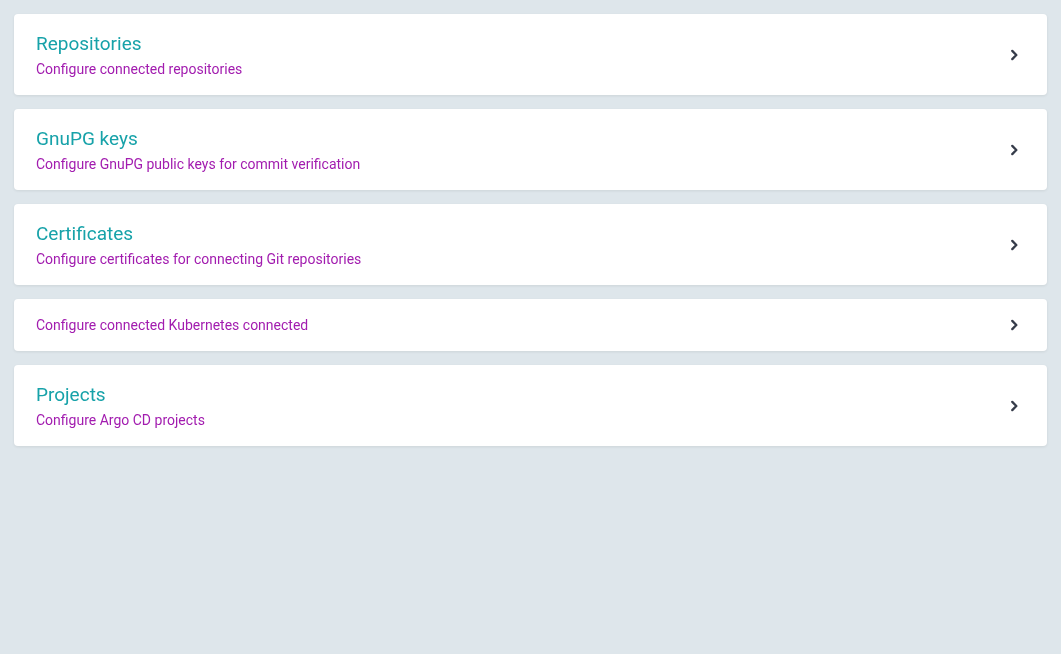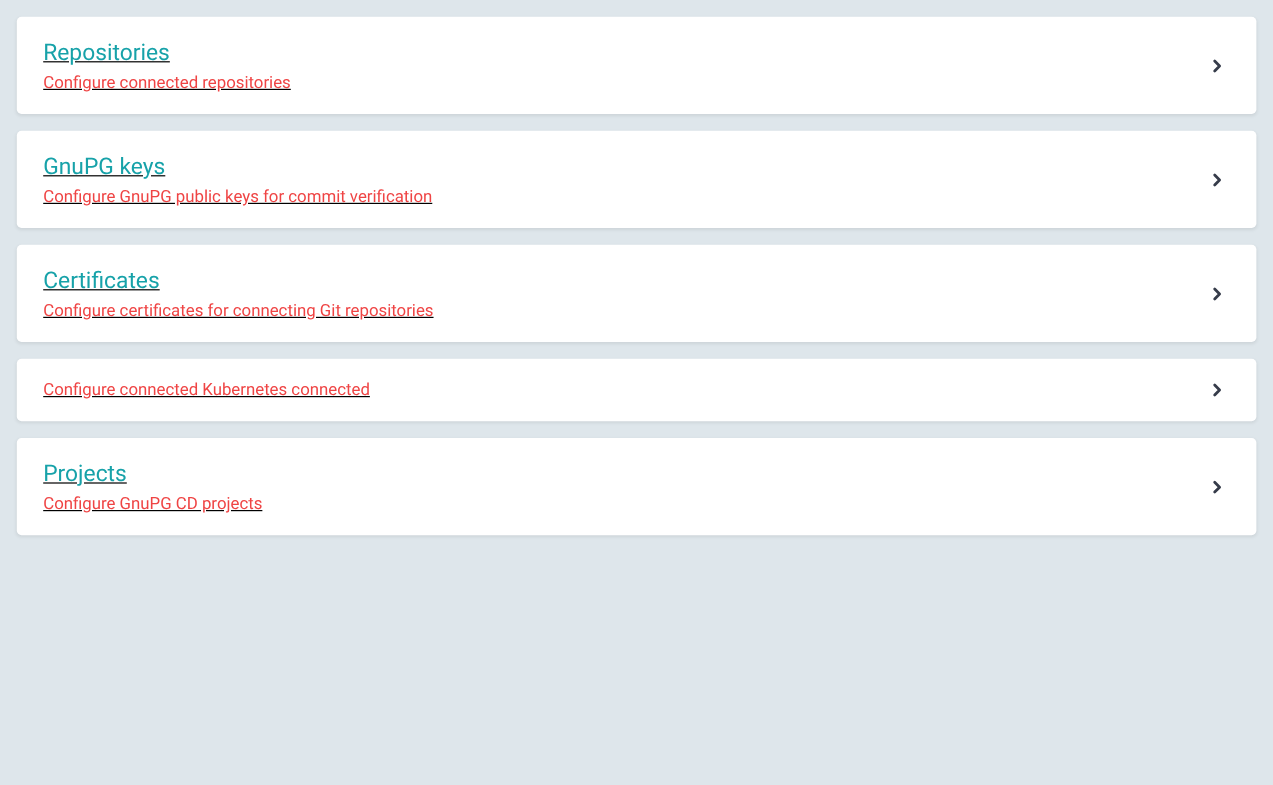--- a/index.html
+++ b/index.html
@@ -16,36 +16,35 @@
     .settings-card {
       background-color: #ffffff;
       border-radius: 4px;
       box-shadow: 0 1px 3px rgba(0, 0, 0, 0.08);
       padding: 18px 22px;
       margin-bottom: 14px;
       display: flex;
       justify-content: center;
       align-items: center;
       cursor: pointer;
-      text-decoration: underline;
     }
     .settings-card:last-child {
       margin-bottom: 0;
     }
     .card-content {
       flex: 1;
     }
     .card-title {
       color: #17a2a9;
       font-size: 19px;
       font-weight: 400;
       margin-bottom: 6px;
     }
     .card-description {
-      color: #ef4444;
+      color: #a21caf;
       font-size: 14px;
       font-weight: 400;
     }
     .chevron {
       color: #363c4a;
       flex-shrink: 0;
       margin-right: 4px;
     }
     .chevron svg {
       width: 14px;
@@ -101,21 +100,21 @@
     <span class="chevron">
       <svg viewBox="0 0 24 24" fill="none" stroke="currentColor" stroke-width="4" stroke-linecap="round" stroke-linejoin="round">
           <polyline points="9 5 16 12 9 19"></polyline>
         </svg>
     </span>
   </div>
 
   <div class="settings-card">
     <div class="card-content">
       <div class="card-title">Projects</div>
-      <div class="card-description">Configure GnuPG CD projects</div>
+      <div class="card-description">Configure Argo CD projects</div>
     </div>
     <span class="chevron">
       <svg viewBox="0 0 24 24" fill="none" stroke="currentColor" stroke-width="4" stroke-linecap="round" stroke-linejoin="round">
           <polyline points="9 5 16 12 9 19"></polyline>
         </svg>
     </span>
   </div>
 
 
 </div>

